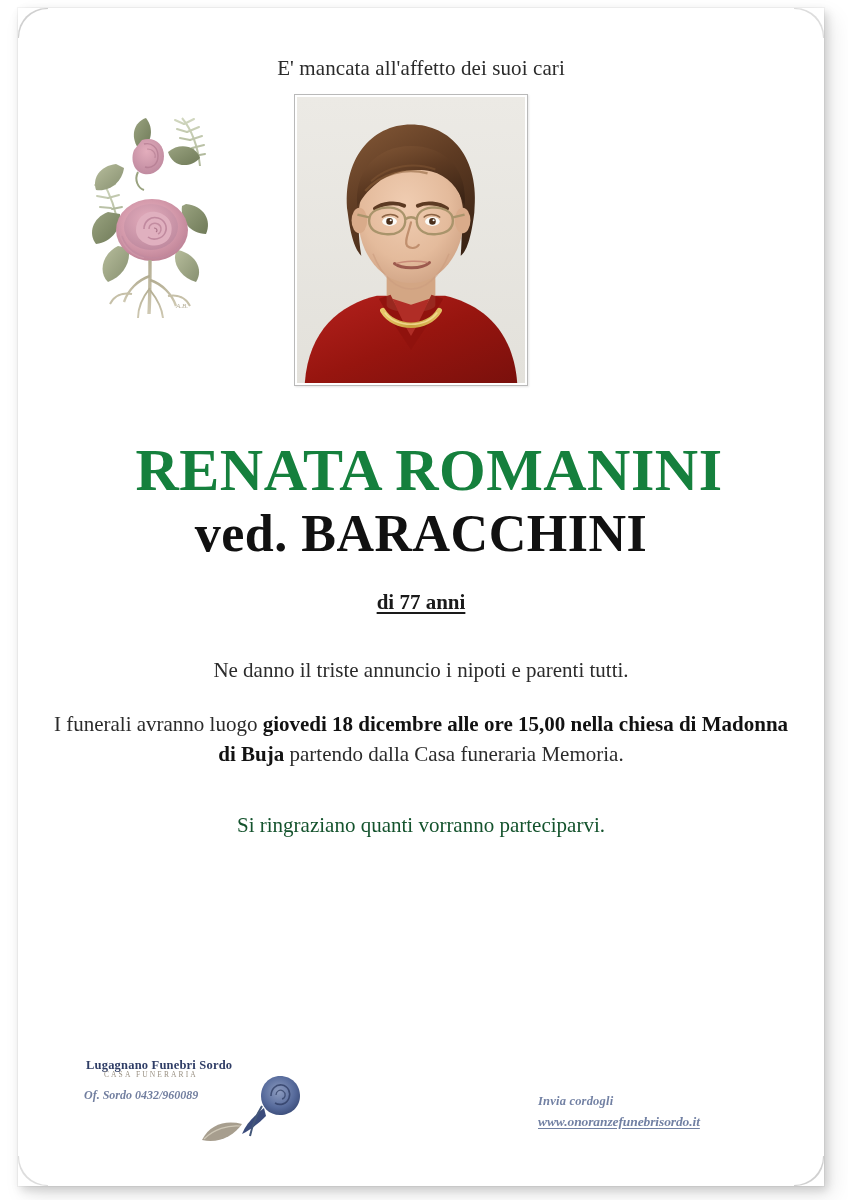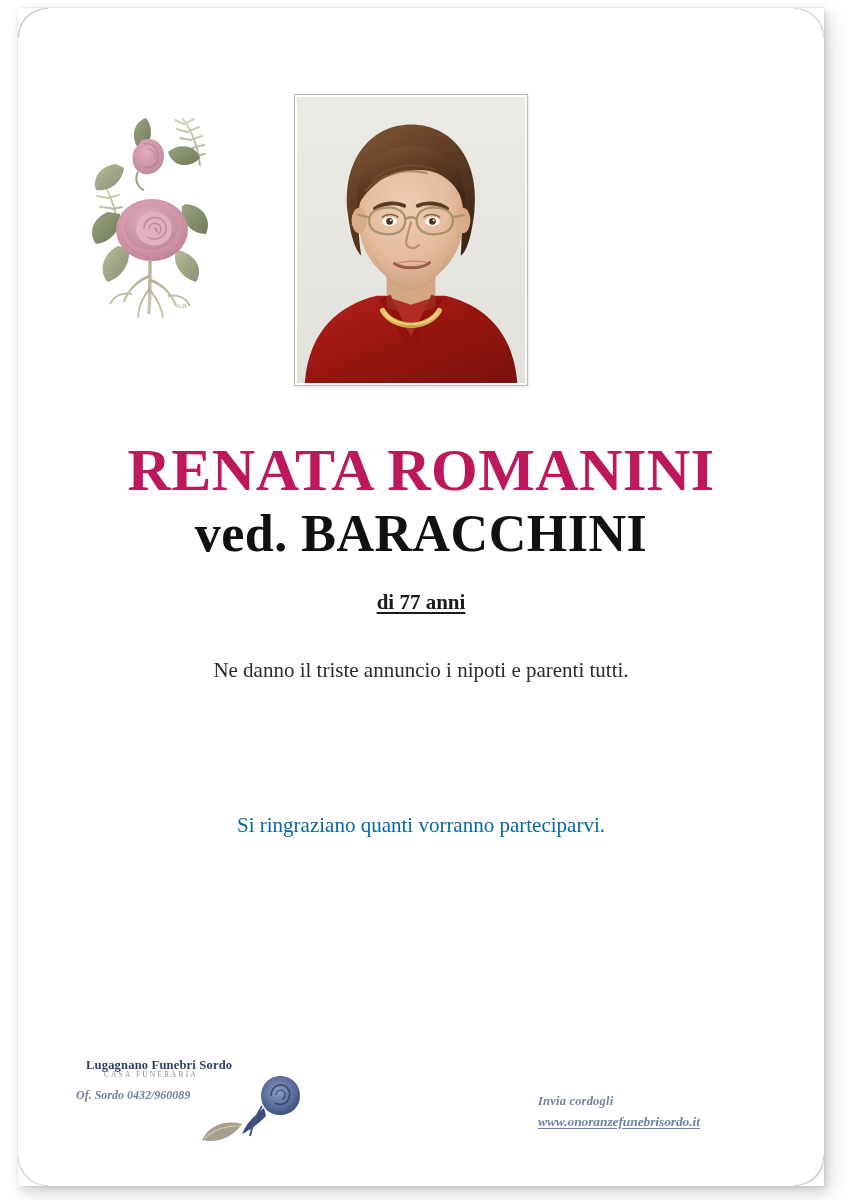--- a/index.html
+++ b/index.html
@@ -91,26 +91,26 @@
   }
   .portrait {
     width: 100%;
     height: 100%;
     display: block;
   }
 
   
   .name-1 {
     position: absolute;
-    left: 0; top: 432px;
+    left: 8px; top: 432px;
     width: 806px;
     text-align: center;
     font-size: 60px;
     font-weight: bold;
-    color: #be185d;
+    color: #15803d;
     letter-spacing: 0.5px;
     line-height: 1;
     white-space: nowrap;
   }
   .name-2 {
     position: absolute;
     left: 0; top: 500px;
     width: 806px;
     text-align: center;
     font-size: 52px;
@@ -156,21 +156,21 @@
     line-height: 1.42;
   }
   .funeral b { font-weight: bold; color: #121212; }
 
   .thanks {
     position: absolute;
     left: 40px; top: 805px;
     width: 726px;
     text-align: center;
     font-size: 21px;
-    color: #0369a1;
+    color: #14532d;
   }
 
   .visits {
     position: absolute;
     left: 40px; top: 862px;
     width: 726px;
     text-align: center;
     font-size: 18px;
     font-style: italic;
     font-weight: bold;
@@ -222,21 +222,21 @@
     color: #9a9183;
     margin-left: 10px;
     margin-top: -3px;
     padding-left: 20px;
   }
   .logo-phone {
     font-size: 12px;
     font-style: italic;
     font-weight: bold;
     color: #4a5b85;
-    margin-left: 2px;
+    margin-left: 10px;
     margin-top: 9px;
     opacity: 0.78;
   }
   .logo-rose {
     position: absolute;
     right: 2px;
     top: 14px;
     width: 62px;
     height: 66px;
   }
@@ -279,20 +279,21 @@
 <div class="page-shadow-wrap">
   <div class="paper">
 
     <div class="corner tl"></div>
     <div class="corner tr"></div>
     <div class="corner bl"></div>
     <div class="corner br"></div>
 
     <div class="content">
 
+      <div class="header-line">E' mancata all'affetto dei suoi cari</div>
 
       <div class="rose">
         <svg viewBox="0 0 140 215" xmlns="http://www.w3.org/2000/svg">
           <defs>
             <radialGradient id="rosePetal" cx="45%" cy="40%" r="65%">
               <stop offset="0%" stop-color="#e7b9c4"></stop>
               <stop offset="55%" stop-color="#d69cad"></stop>
               <stop offset="100%" stop-color="#bb7f93"></stop>
             </radialGradient>
             <radialGradient id="rosePetal2" cx="45%" cy="35%" r="65%">
@@ -449,20 +450,23 @@
 
       <div class="name-1">RENATA ROMANINI</div>
       <div class="name-2">ved. BARACCHINI</div>
 
       <div class="age">
         <span>di 77 anni</span>
       </div>
 
       <div class="announce">Ne danno il triste annuncio i nipoti e parenti tutti.</div>
 
+      <div class="funeral">
+        <span>I funerali avranno luogo </span><b>giovedi 18 dicembre alle ore 15,00 nella chiesa di Madonna di Buja</b><span> partendo dalla Casa funeraria Memoria.</span>
+      </div>
 
       <div class="thanks">Si ringraziano quanti vorranno parteciparvi.</div>
 
 
 
       <div class="logo">
         <div class="logo-top">Lugagnano Funebri Sordo</div>
         <div class="logo-sub">CASA FUNERARIA</div>
         <div class="logo-phone">Of. Sordo 0432/960089</div>
 

